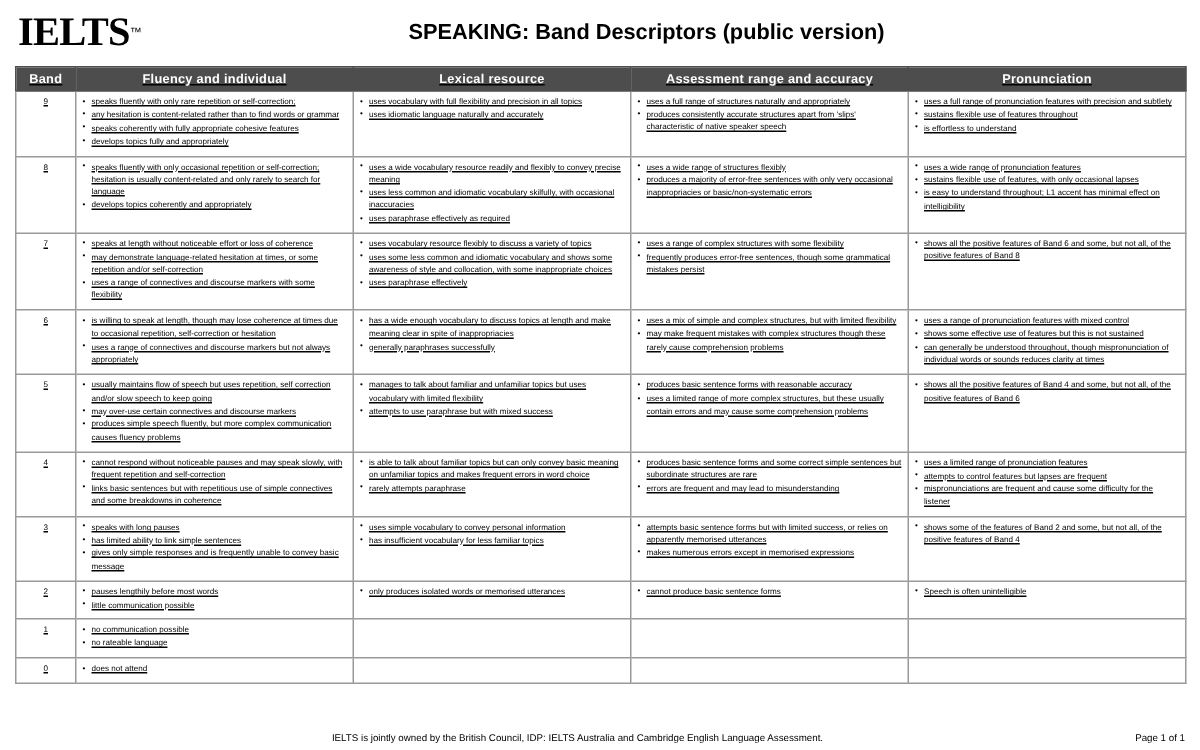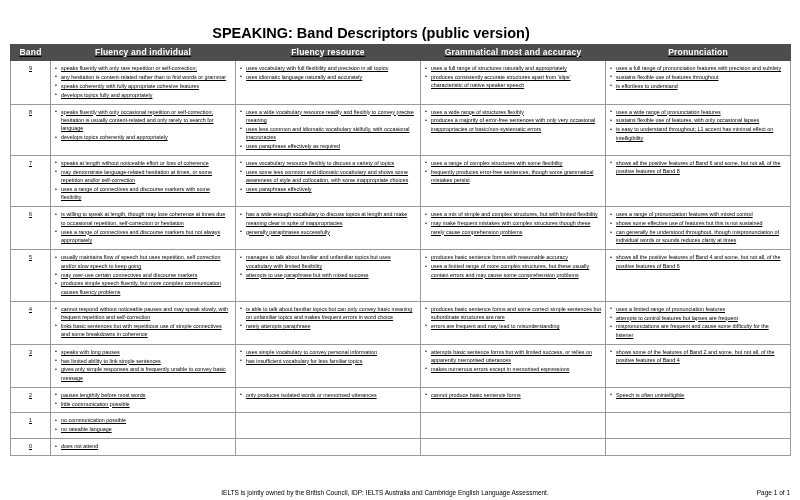--- a/index.html
+++ b/index.html
@@ -47,21 +47,20 @@
     font-weight: normal;
     letter-spacing: 0;
   }
   .doc-title {
     flex: 1;
     text-align: center;
     font-size: 14.5px;
     font-weight: bold;
     line-height: 28px;
     padding-right: 60px;
-    margin-top: 11px;
   }
   
   table.bd {
     border-collapse: collapse;
     width: 780px;
     table-layout: fixed;
     margin-top: 2px;
     text-decoration: underline;
   }
   table.bd th {
@@ -124,37 +123,40 @@
     width: 90px;
     text-align: right;
   }
 </style>
 </head>
 <body>
 
 <div class="page">
 
   <div class="header">
+    <div class="logo-wrap">
+      <span class="logo">IELTS</span><span class="logo-tm">™</span>
+    </div>
     <div class="doc-title">SPEAKING: Band Descriptors (public version)</div>
   </div>
 
   <table class="bd">
     <colgroup>
       <col style="width:40px">
       <col style="width:185px">
       <col style="width:185px">
       <col style="width:185px">
       <col style="width:185px">
     </colgroup>
     <thead>
       <tr>
         <th>Band</th>
         <th>Fluency and individual</th>
-        <th>Fluency resource</th>
-        <th>Grammatical most and accuracy</th>
+        <th>Lexical resource</th>
+        <th>Assessment range and accuracy</th>
         <th>Pronunciation</th>
       </tr>
     </thead>
     <tbody id="tbody">
         <tr>
           <td class="band">9</td>
           <td>
             <ul class="crit">
               <li>speaks fluently with only rare repetition or self-correction;</li>
               <li>any hesitation is content-related rather than to find words or grammar</li>

